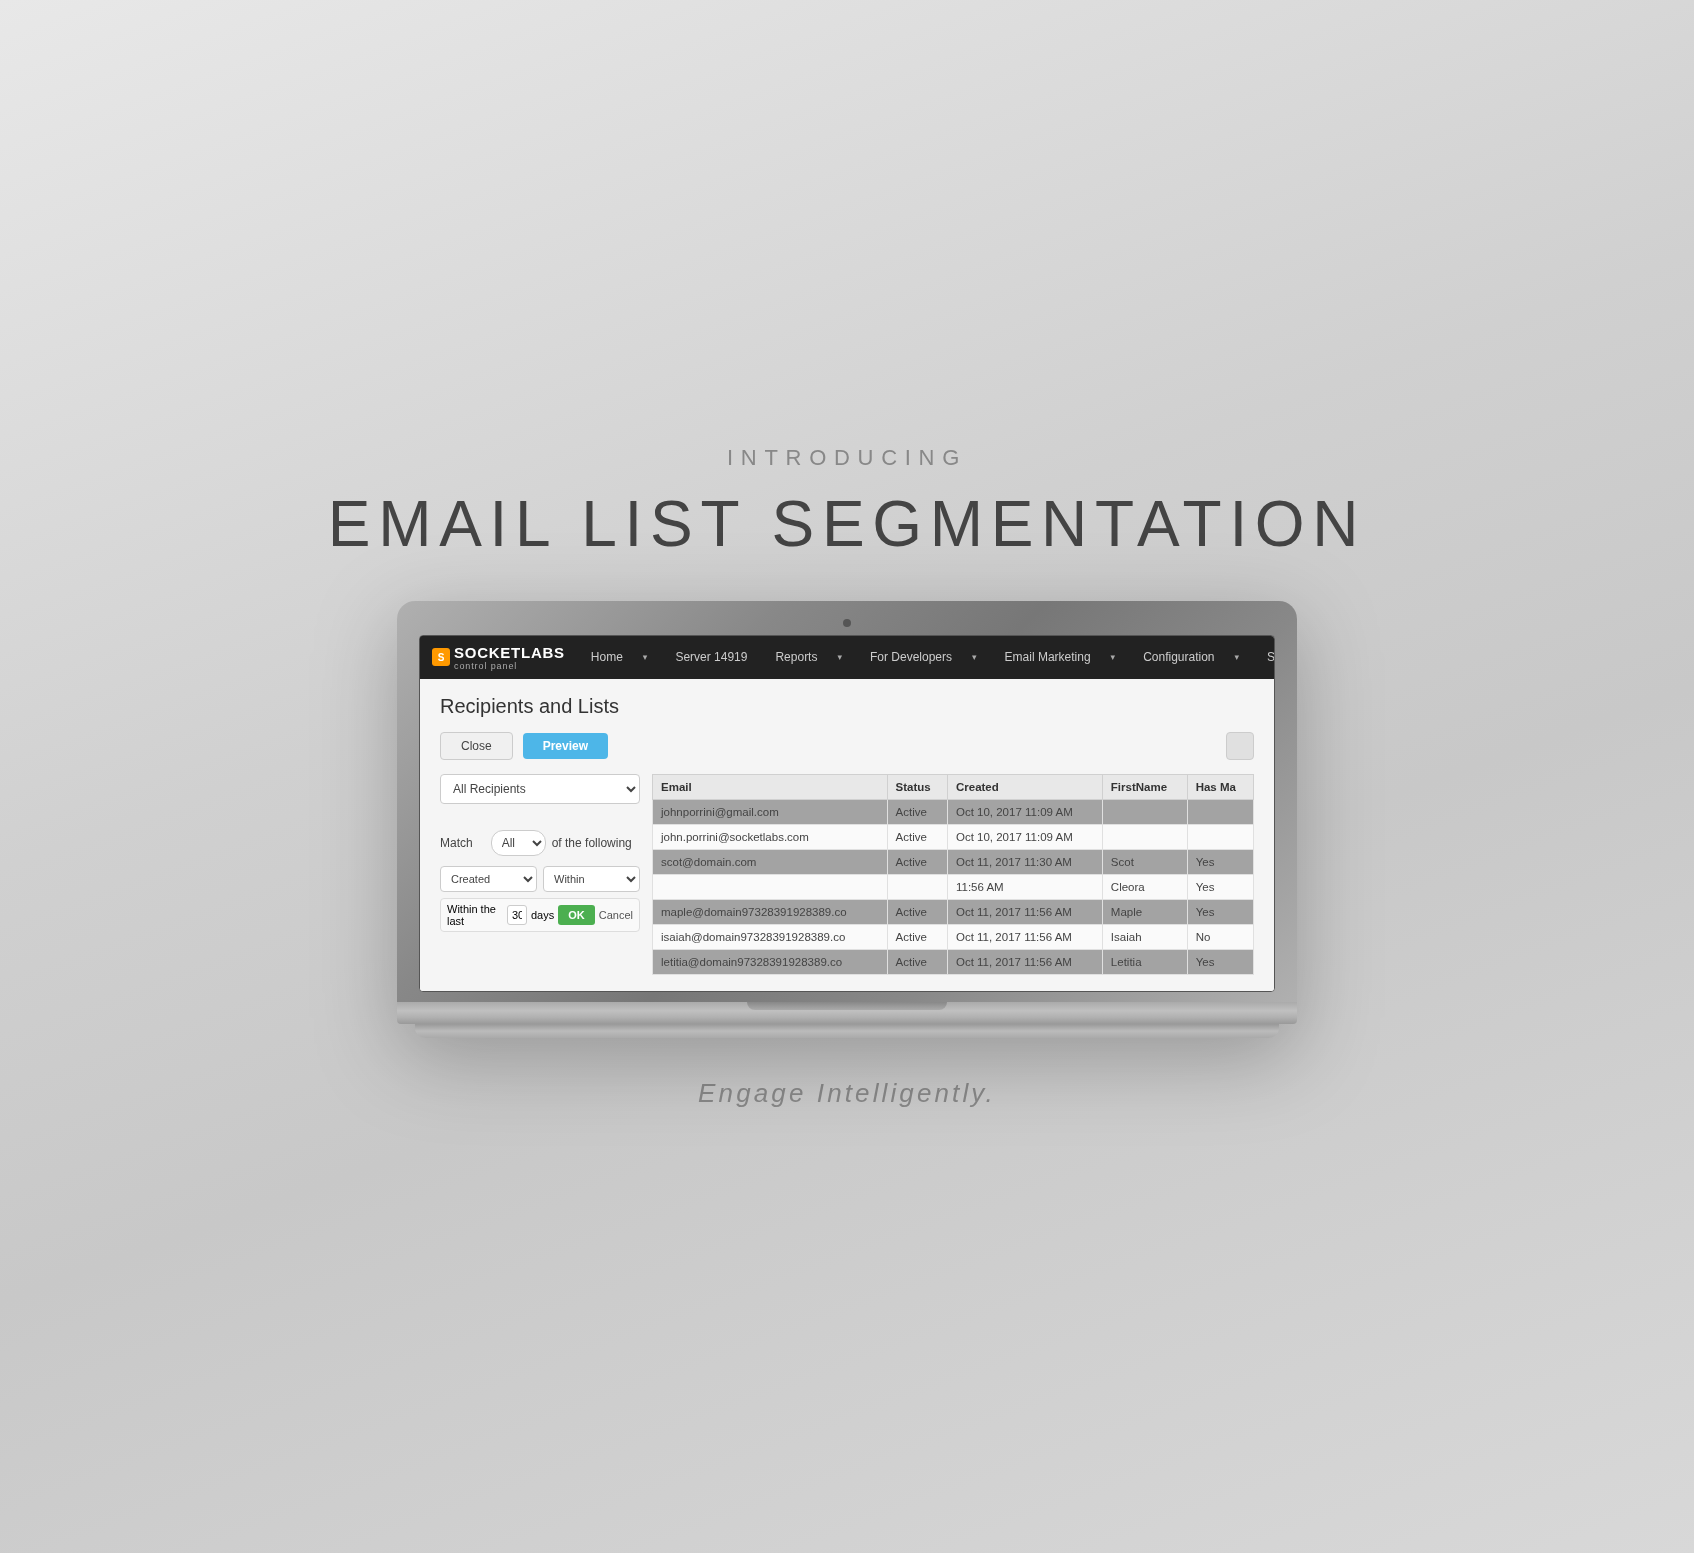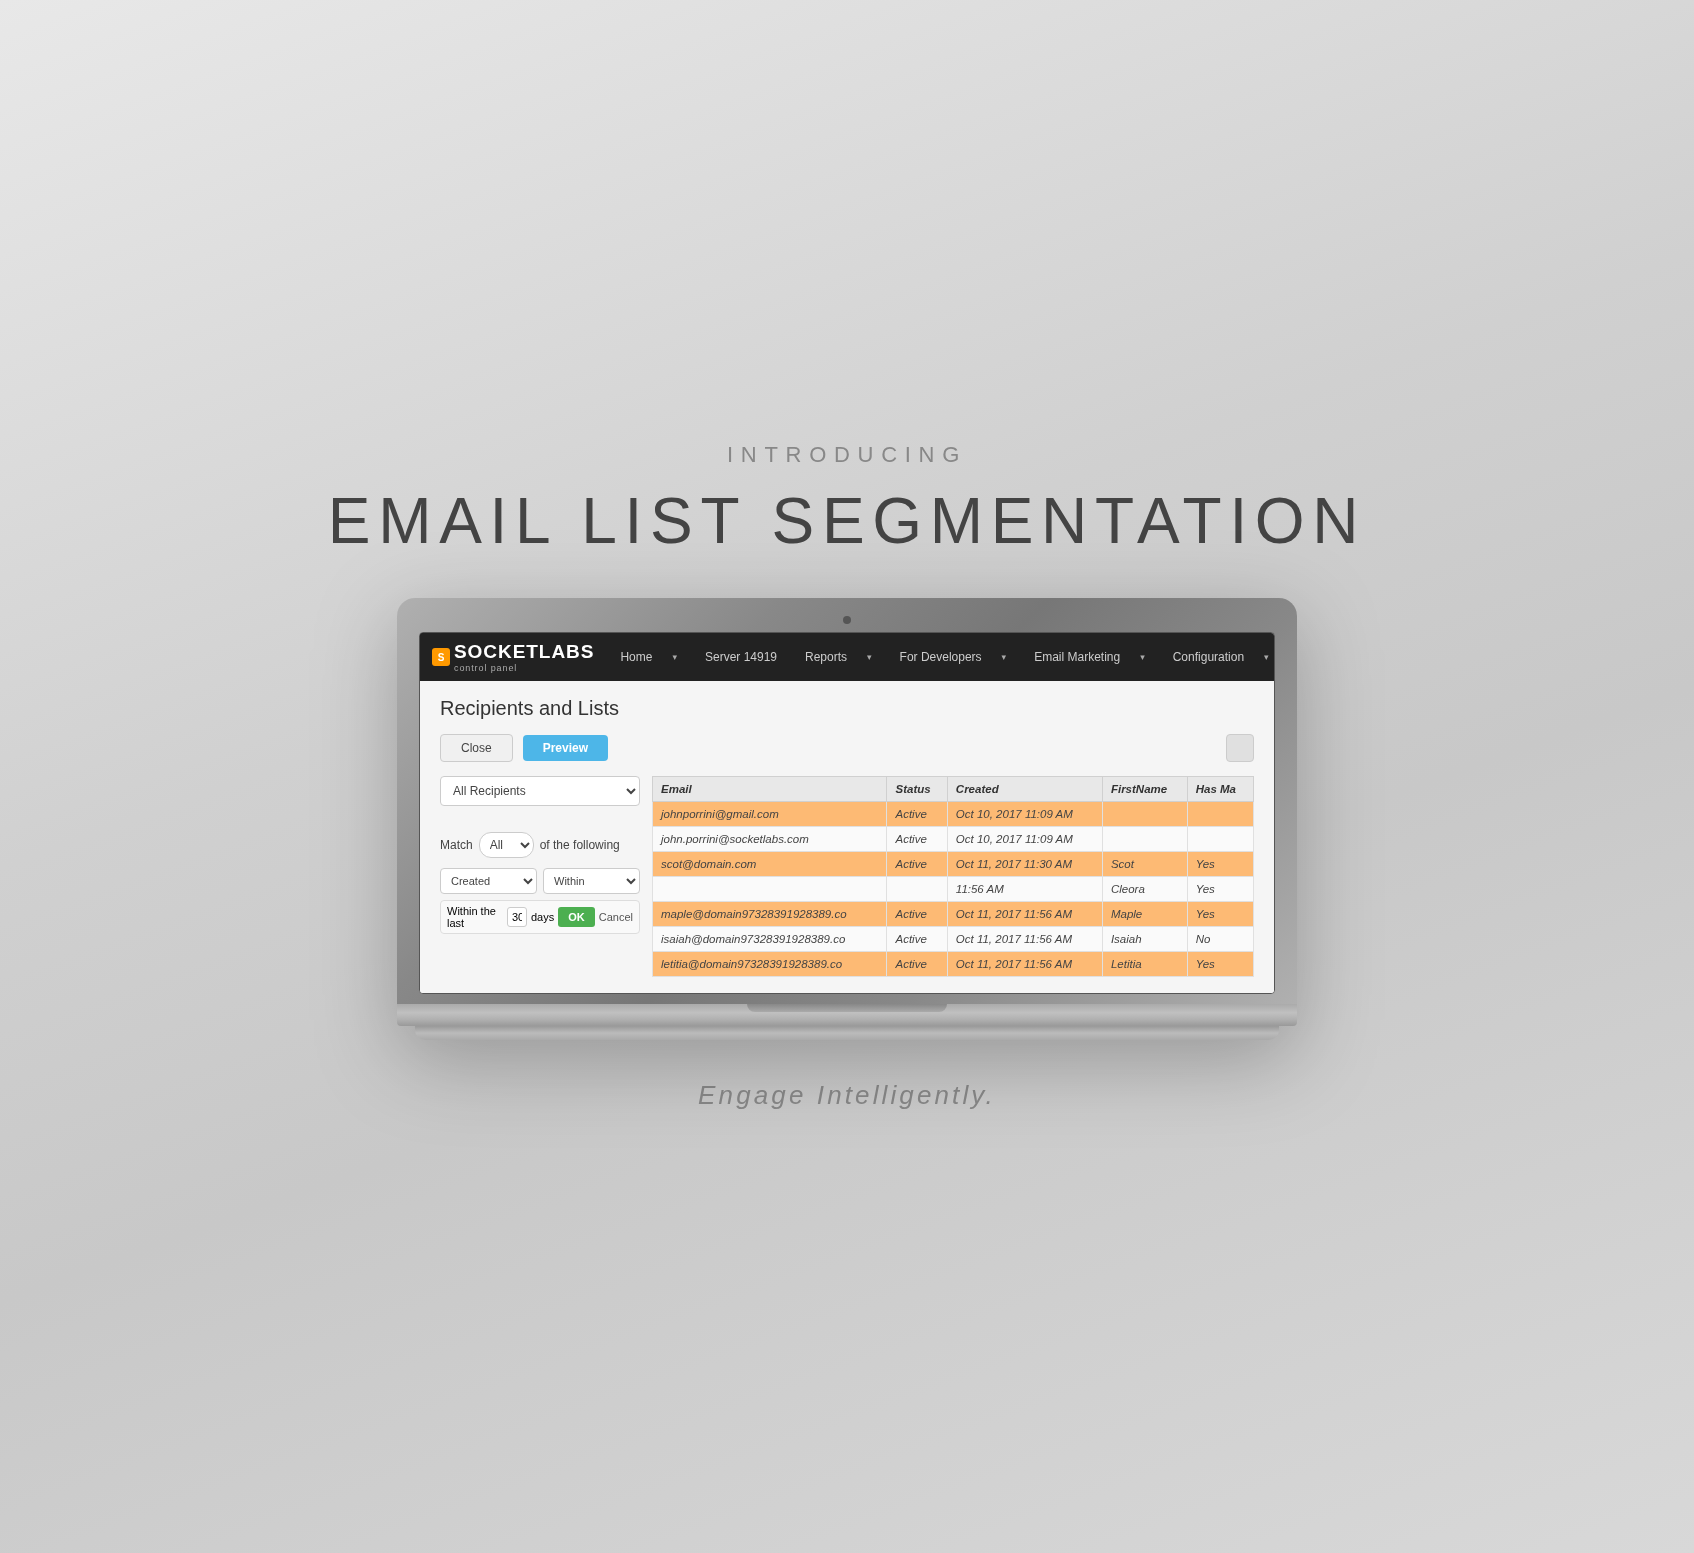--- a/index.html
+++ b/index.html
@@ -120,21 +120,21 @@
       font-weight: bold;
     }
 
     .logo-text {
       display: flex;
       flex-direction: column;
     }
 
     .logo-name {
       color: #fff;
-      font-size: 19px;
+      font-size: 15px;
       font-weight: bold;
       letter-spacing: 0.05em;
     }
 
     .logo-sub {
       color: #aaa;
       font-size: 9px;
       letter-spacing: 0.1em;
     }
 
@@ -242,20 +242,21 @@
       margin-bottom: 10px;
     }
 
     .select-small {
       padding: 4px 6px;
       border: 1px solid #ccc;
       border-radius: 12px;
       background: #fff;
       font-size: 12px;
       color: #444;
+      margin-left: 12px;
     }
 
     .filter-row {
       display: flex;
       align-items: center;
       gap: 6px;
       margin-top: 8px;
     }
 
     .select-filter {
@@ -312,22 +313,21 @@
     
     .right-panel {
       flex: 1;
       overflow: hidden;
     }
 
     .data-table {
       width: 100%;
       border-collapse: collapse;
       font-size: 11.5px;
-      background: #fdba74;
-      font-style: italic;
+      background: #a3a3a3;
     }
 
     .data-table th {
       background: #e8e8e8;
       border: 1px solid #d0d0d0;
       padding: 6px 8px;
       text-align: left;
       font-weight: 600;
       color: #333;
       white-space: nowrap;

